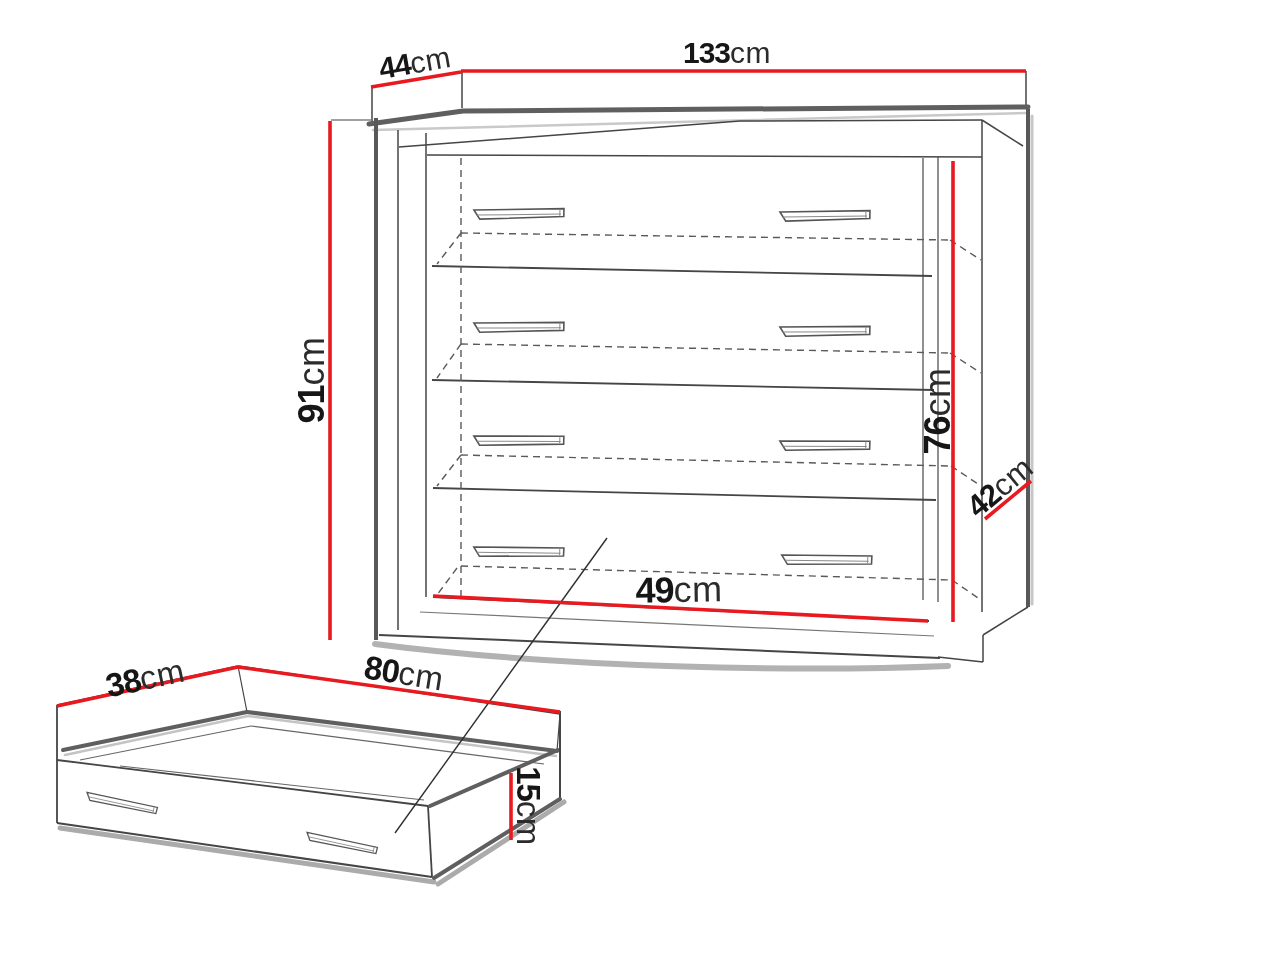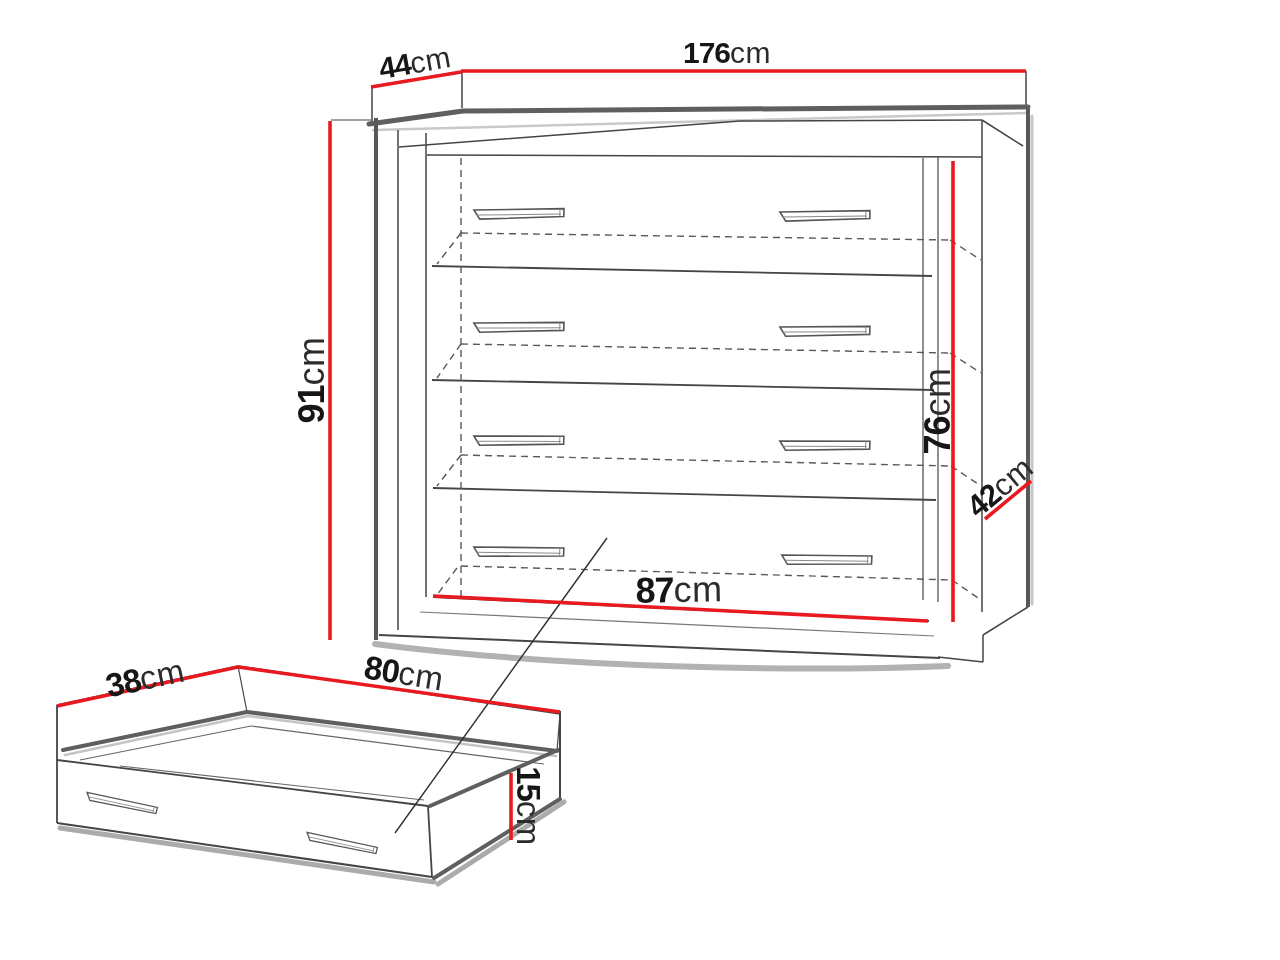--- a/index.html
+++ b/index.html
@@ -129,41 +129,41 @@
     <path d="M953,161 L953,622"></path>
     <path d="M985,519 L1031,481"></path>
     <path d="M433,596 L928,621"></path>
     <path d="M57,706 L238,667"></path>
     <path d="M238,667 L560,712"></path>
     <path d="M511,773 L511,840"></path>
   </g>
 </svg>
 
   <div class="dim-label" style="left:727px;top:53px;font-size:30px;transform:translate(-50%,-50%);">
-    <span class="num">176</span><span class="unit">cm</span>
+    <span class="num">133</span><span class="unit">cm</span>
   </div>
 
   <div class="dim-label" style="left:415px;top:63px;font-size:30px;transform:translate(-50%,-50%) rotate(-10deg);">
     <span class="num">44</span><span class="unit">cm</span>
   </div>
 
   <div class="dim-label" style="left:312px;top:380px;font-size:36px;transform:translate(-50%,-50%) rotate(-90deg);">
     <span class="num">91</span><span class="unit">cm</span>
   </div>
 
   <div class="dim-label" style="left:938px;top:411px;font-size:36px;transform:translate(-50%,-50%) rotate(-90deg);">
     <span class="num">76</span><span class="unit">cm</span>
   </div>
 
   <div class="dim-label" style="left:1000px;top:487px;font-size:31px;transform:translate(-50%,-50%) rotate(-40deg);">
     <span class="num">42</span><span class="unit">cm</span>
   </div>
 
   <div class="dim-label" style="left:679px;top:590px;font-size:36px;transform:translate(-50%,-50%) rotate(-1deg);">
-    <span class="num">87</span><span class="unit">cm</span>
+    <span class="num">49</span><span class="unit">cm</span>
   </div>
 
   <div class="dim-label" style="left:145px;top:678px;font-size:33px;transform:translate(-50%,-50%) rotate(-12deg);">
     <span class="num">38</span><span class="unit">cm</span>
   </div>
 
   <div class="dim-label" style="left:404px;top:673px;font-size:33px;transform:translate(-50%,-50%) rotate(9deg);">
     <span class="num">80</span><span class="unit">cm</span>
   </div>
 

